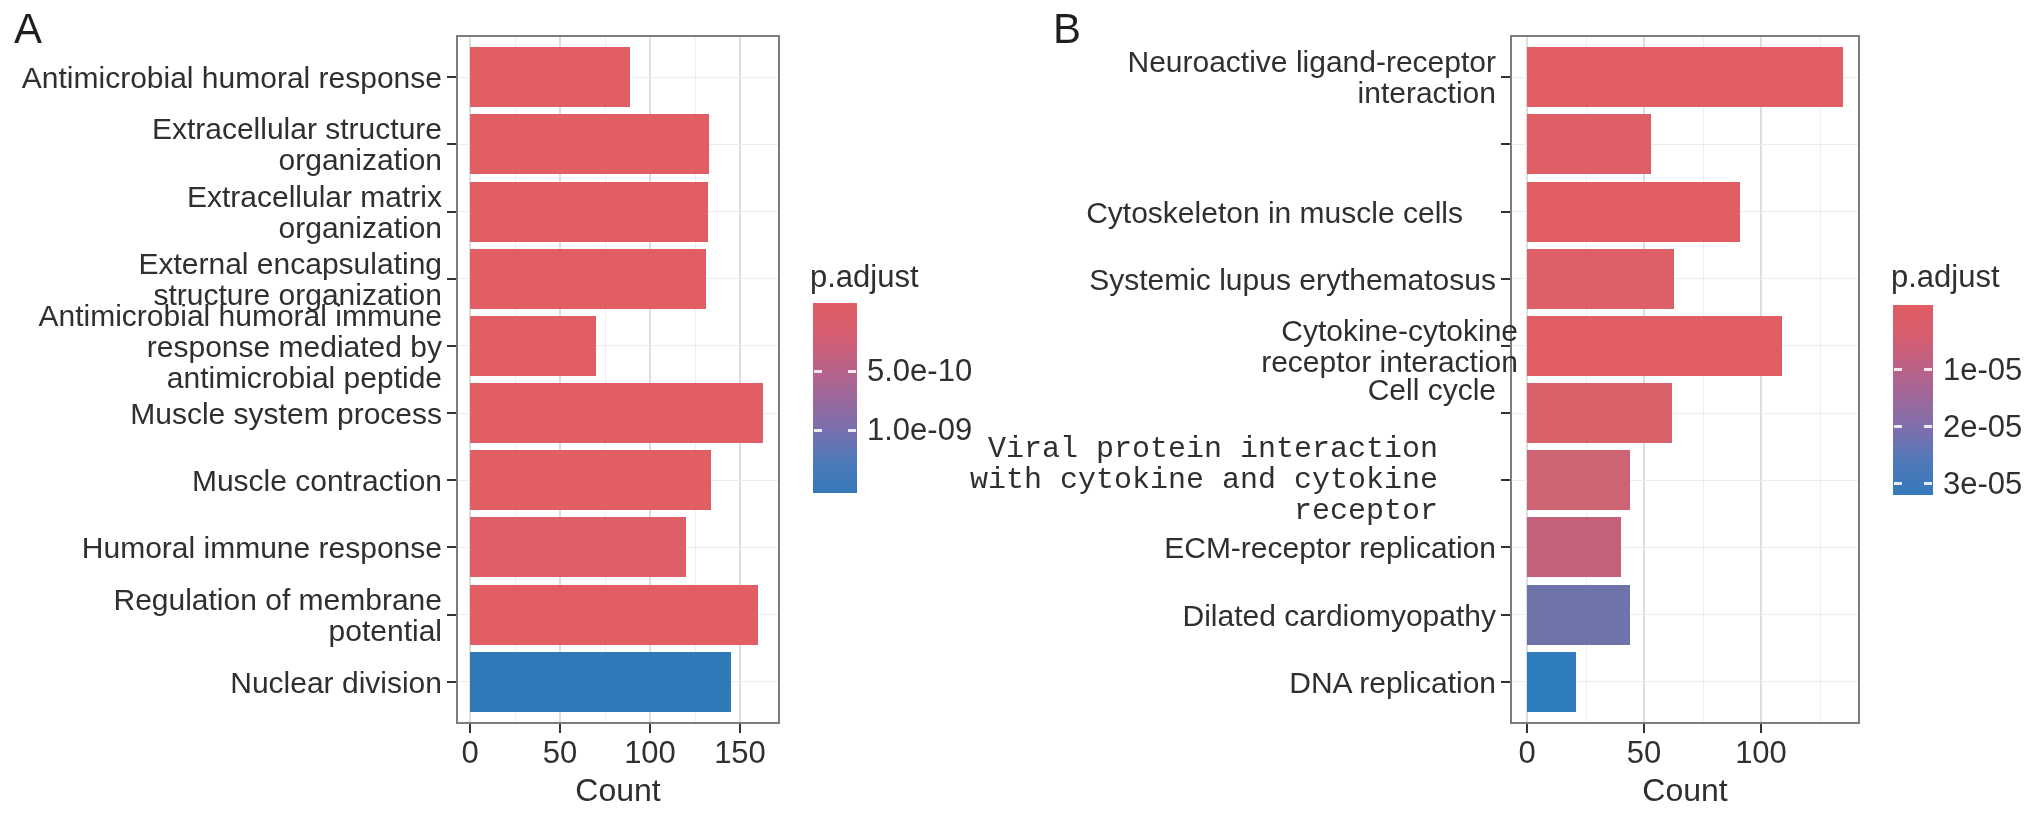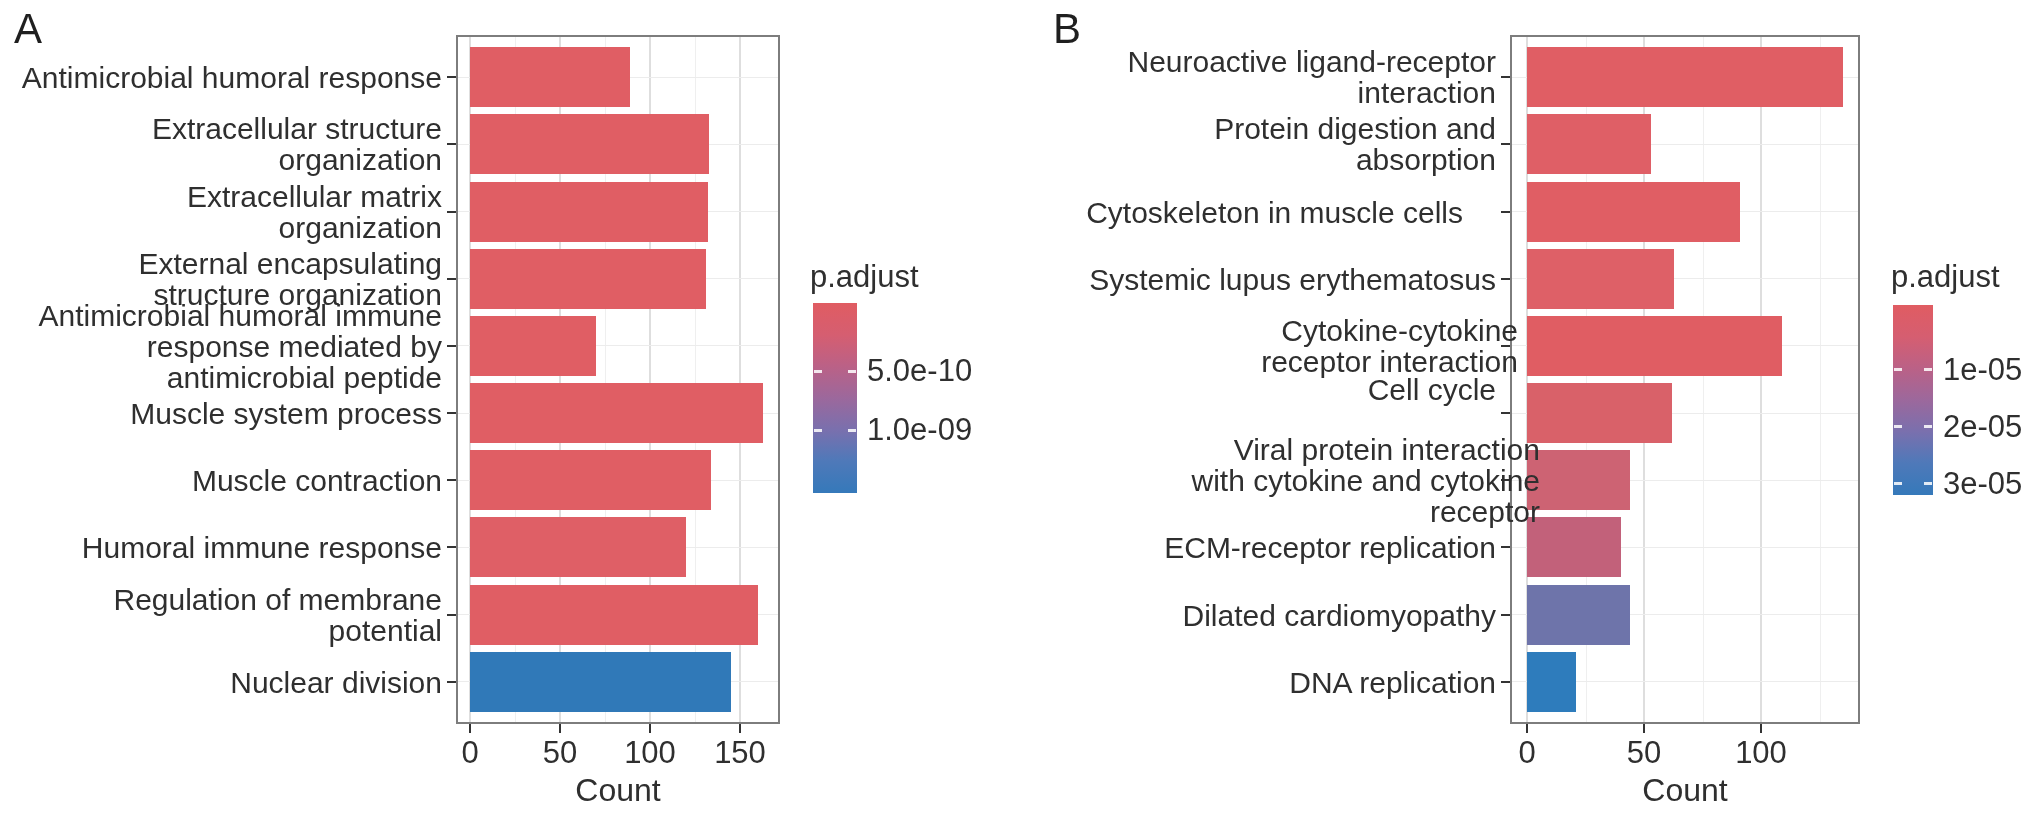--- a/index.html
+++ b/index.html
@@ -167,33 +167,31 @@
         <div class="hgrid" style="top: 644.206px;"></div>
         <div class="bar" style="left: 15px; top: 614.706px; width: 49px; height: 60px; background: rgb(46, 124, 188);"></div>
       </div>
     <div class="x-axis-title" style="left: 1510px; width: 350px; top: 772px;">Count</div>
     <div class="legend-title" style="left: 1891px; top: 260px;">p.adjust</div>
     <div class="legend-bar" style="left: 1893px; top: 305px; width: 40px; height: 190px; background: linear-gradient(rgb(224, 92, 98) 0%, rgb(213, 94, 113) 17%, rgb(187, 97, 134) 33%, rgb(156, 104, 156) 50%, rgb(121, 112, 174) 67%, rgb(79, 121, 185) 83%, rgb(53, 121, 186) 100%);"></div>
   <div class="cat-tick" style="left: 1501px; top: 76.2941px; width: 9px;"></div>
       <div class="cat-label" style="left: 1026px; width: 470px; top: 77.2941px;">Neuroactive ligand-receptor
 interaction</div>
       <div class="cat-tick" style="left: 1501px; top: 143.451px; width: 9px;"></div>
-      <div class="cat-label" style="left: 1026px; width: 470px; top: 144.451px;">Protein digestion and
-absorption</div>
       <div class="cat-tick" style="left: 1501px; top: 210.608px; width: 9px;"></div>
       <div class="cat-label" style="left: 993px; width: 470px; top: 211.608px;">Cytoskeleton in muscle cells</div>
       <div class="cat-tick" style="left: 1501px; top: 277.765px; width: 9px;"></div>
       <div class="cat-label" style="left: 1026px; width: 470px; top: 278.765px;">Systemic lupus erythematosus</div>
       <div class="cat-tick" style="left: 1501px; top: 344.922px; width: 9px;"></div>
       <div class="cat-label" style="left: 1048px; width: 470px; top: 345.922px;">Cytokine-cytokine
 receptor interaction</div>
       <div class="cat-tick" style="left: 1501px; top: 412.078px; width: 9px;"></div>
       <div class="cat-label" style="left: 1026px; width: 470px; top: 389px;">Cell cycle</div>
       <div class="cat-tick" style="left: 1501px; top: 479.235px; width: 9px;"></div>
-      <div class="cat-label" style="left: 1070px; width: 470px; top: 480.235px;">Viral protein interaction
+      <div class="cat-label" style="left: 968px; width: 470px; top: 480.235px; font-family: Liberation Mono, monospace;">Viral protein interaction
 with cytokine and cytokine
 receptor</div>
       <div class="cat-tick" style="left: 1501px; top: 546.392px; width: 9px;"></div>
       <div class="cat-label" style="left: 1026px; width: 470px; top: 547.392px;">ECM-receptor replication</div>
       <div class="cat-tick" style="left: 1501px; top: 613.549px; width: 9px;"></div>
       <div class="cat-label" style="left: 1026px; width: 470px; top: 614.549px;">Dilated cardiomyopathy</div>
       <div class="cat-tick" style="left: 1501px; top: 680.706px; width: 9px;"></div>
       <div class="cat-label" style="left: 1026px; width: 470px; top: 681.706px;">DNA replication</div>
       <div class="x-tick" style="left: 1526px; top: 724px; height: 9px;"></div>
       <div class="x-tick-label" style="left: 1482px; width: 90px; top: 736px;">0</div>

